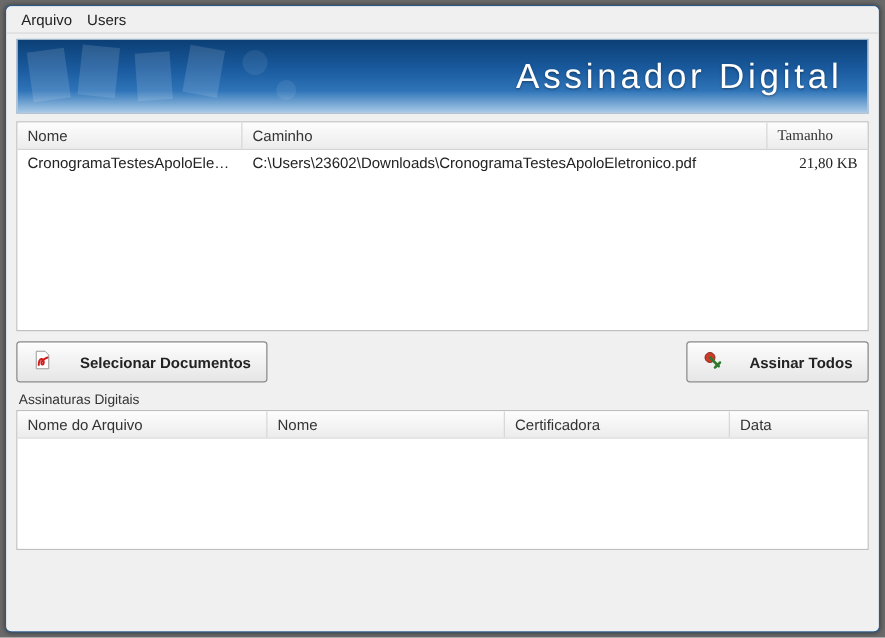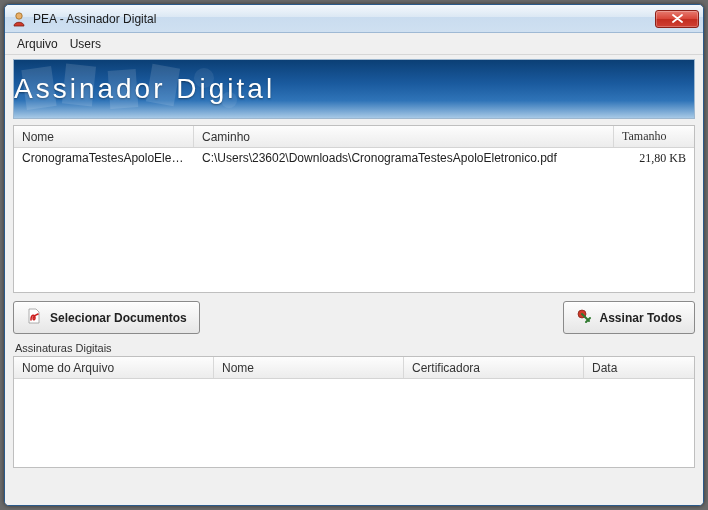--- a/index.html
+++ b/index.html
@@ -77,21 +77,21 @@
   }
   .banner {
     height: 60px;
     margin: 4px 0 6px 0;
     background: linear-gradient(to bottom, #0b3f75 0%, #1a5a9e 40%, #2f74b8 70%, #a7c9e6 100%);
     border: 1px solid #9db7cf;
     position: relative;
     overflow: hidden;
     display: flex;
     align-items: center;
-    justify-content: flex-start;
+    justify-content: flex-end;
     padding-right: 20px;
   }
   .banner .deco {
     position: absolute; left:0; top:0; bottom:0; width:260px;
     opacity:0.25;
   }
   .banner-text {
     color: #fff;
     font-size: 28px;
     letter-spacing: 3px;
@@ -148,21 +148,21 @@
   .btn {
     background: linear-gradient(to bottom,#fdfdfd,#e6e6e6);
     border: 1px solid #8a8a8a;
     border-radius: 3px;
     padding: 6px 12px;
     font-size: 12px;
     font-weight: bold;
     color: #222;
     display: flex;
     align-items: center;
-    gap: 8px;
+    gap: 22px;
     cursor: pointer;
     box-shadow: inset 0 1px 0 #fff;
   }
 
   .group-label {
     font-size: 11px;
     color: #333;
     margin: 6px 0 2px 2px;
   }
   .sig-table {
@@ -177,34 +177,20 @@
   .col2-nome { flex: 1; }
   .col2-cert { width: 180px; }
   .col2-data { width: 110px; }
   .th:last-child { border-right: none; }
 </style>
 </head>
 <body>
 
 <div class="window">
 
-  <div class="titlebar">
-    <span class="app-icon">
-      <svg width="16" height="16" viewBox="0 0 16 16">
-        <circle cx="8" cy="5" r="3.2" fill="#e8b06a" stroke="#a06a20" stroke-width="0.8"></circle>
-        <path d="M3 15 C3 10 13 10 13 15 Z" fill="#d03a2a" stroke="#7a1f14" stroke-width="0.8"></path>
-      </svg>
-    </span>
-    <span class="title">PEA - Assinador Digital</span>
-    <div class="close-btn">
-      <svg width="11" height="9" viewBox="0 0 11 9">
-        <path d="M1 1 L10 8 M10 1 L1 8" stroke="#fff" stroke-width="1.8" stroke-linecap="round"></path>
-      </svg>
-    </div>
-  </div>
 
   <div class="menubar">
     <span class="menu-item">Arquivo</span>
     <span class="menu-item">Users</span>
   </div>
 
   <div class="client">
 
     <div class="banner">
       <svg class="deco" viewBox="0 0 260 60" preserveAspectRatio="none">

